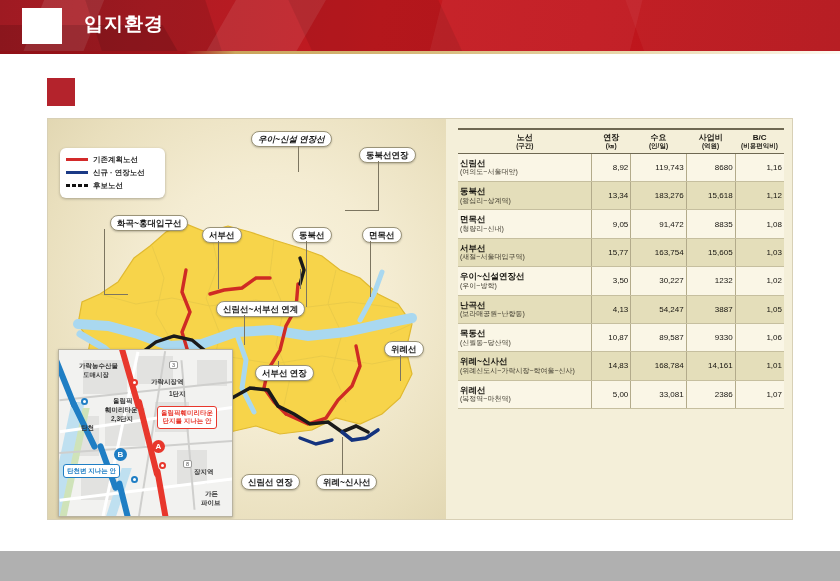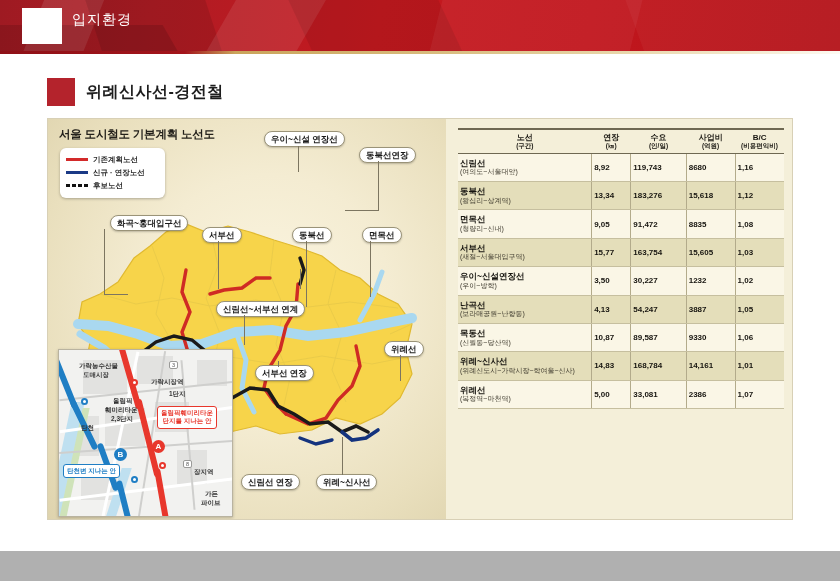--- a/index.html
+++ b/index.html
@@ -23,22 +23,22 @@
   .f3 { left: 210px; top: -10px; width: 90px; height: 110px; transform: skewX(-30deg); background: rgba(255,255,255,0.09); }
   .f4 { left: 300px; top: -40px; width: 150px; height: 130px; transform: skewX(25deg); background: rgba(0,0,0,0.08); }
   .f5 { left: 430px; top: -10px; width: 200px; height: 120px; transform: skewX(-14deg); background: rgba(255,255,255,0.05); }
   .f6 { left: 0px; top: 25px; width: 180px; height: 60px; transform: skewX(30deg); background: rgba(0,0,0,0.12); }
   .f7 { left: 640px; top: -20px; width: 230px; height: 120px; transform: skewX(20deg); background: rgba(255,255,255,0.04); }
   .banner-white-box {
     position: absolute; left: 22px; top: 8px; width: 40px; height: 36px;
     background: #ffffff;
   }
   .banner-title {
-    position: absolute; left: 72px; top: 11px;
-    font-size: 14px; font-weight: normal; color: #ffffff; letter-spacing: 1px;
+    position: absolute; left: 84px; top: 11px;
+    font-size: 19px; font-weight: bold; color: #ffffff; letter-spacing: 1px;
   }
   .banner-underline {
     position: absolute; left: 0; top: 51px; width: 840px; height: 3px;
     background: linear-gradient(90deg,#8e1117 0%,#a3141a 22%,#caa45a 28%,#d8bc7e 52%,#e6d4a6 72%,#f3e8cd 88%,#fdfaf2 100%);
   }
 
   
   .sect-marker {
     position: absolute; left: 47px; top: 78px; width: 28px; height: 28px;
     background: #b4232c;
@@ -156,21 +156,21 @@
   }
   table.routes thead th {
     border-top: 2px solid #6e6852; border-bottom: 1.6px solid #6e6852;
     padding: 3px 1px; text-align: center; font-weight: bold; line-height: 1.15;
   }
   .hd-unit { font-size: 6.5px; font-weight: bold; display: block; }
   table.routes td { padding: 4px 2px; }
   td.nm { text-align: left; padding-left: 4px; line-height: 1.25; }
   td.nm .n1 { font-size: 8.5px; font-weight: bold; display: block; }
   td.nm .n2 { font-size: 7px; color: #3a362a; display: block; }
-  td.val { text-align: left; font-weight: bold; font-size: 8.5px;
+  td.val { text-align: right; font-weight: normal; font-size: 8.5px;
            border-left: 1px solid #b3ab8b; }
   tbody tr:nth-child(odd) { background: #faf6e6; }
   tbody tr:nth-child(even) { background: #e4deba; }
   col.c0 { width: 41%; } col.c1 { width: 12%; }
   col.c2 { width: 17%; } col.c3 { width: 15%; } col.c4 { width: 15%; }
 
   
   .footbar {
     position: absolute; left: 0; top: 551px; width: 840px; height: 30px;
     background: #b0b0b0;
@@ -188,27 +188,25 @@
     <div class="facet f4"></div>
     <div class="facet f5"></div>
     <div class="facet f6"></div>
     <div class="facet f7"></div>
     <div class="banner-white-box"></div>
     <div class="banner-title">입지환경</div>
   </div>
   <div class="banner-underline"></div>
 
   <div class="sect-marker"></div>
-  <div class="sect-title">위례신사선-경전철</div>
 
   <div class="card">
 
     <div class="mappane">
 
-      <div class="map-heading">서울 도시철도 기본계획 노선도</div>
 
       <div class="legend">
         <div class="leg-row">
           <span class="leg-sw leg-red"></span>
           <span class="leg-lbl">기존계획노선</span>
         </div>
         <div class="leg-row">
           <span class="leg-sw leg-blue"></span>
           <span class="leg-lbl">신규 · 연장노선</span>
         </div>
@@ -261,21 +259,21 @@
         <path d="M128 226 L150 222 L172 224 L190 214 L208 216 L218 232 L234 240
                  L250 250 L268 248 L282 258 L296 252 L308 258" stroke="#1a1a1a" stroke-width="3.6" fill="none" stroke-linecap="round"></path>
 
         <path d="M282 258 L292 266 L306 264 L318 256" stroke="#14337e" stroke-width="3.6" fill="none" stroke-linecap="round"></path>
         <path d="M240 264 L256 270 L272 266" stroke="#14337e" stroke-width="3.4" fill="none" stroke-linecap="round"></path>
 
         <circle cx="148" cy="193" r="5" fill="#ffffff" stroke="#bbb" stroke-width="1"></circle>
       </svg>
 
       <div class="lead" style="left:252px; top:150px; width:1.2px; height:20px;"></div>
-      <div class="chip" style="left:216px; top:12px;">우이~신설 연장선</div>
+      <div class="chip" style="left:203px; top:12px;font-style:italic;">우이~신설 연장선</div>
       <div class="lead" style="left:250px; top:27px; width:1.2px; height:26px;"></div>
 
       <div class="chip" style="left:311px; top:28px;">동북선연장</div>
       <div class="lead" style="left:330px; top:42px; width:1.2px; height:50px;"></div>
       <div class="lead" style="left:297px; top:91px; width:34px; height:1.2px;"></div>
 
       <div class="chip" style="left:314px; top:108px;">면목선</div>
       <div class="lead" style="left:322px; top:122px; width:1.2px; height:56px;"></div>
 
       <div class="chip" style="left:244px; top:108px;">동북선</div>

